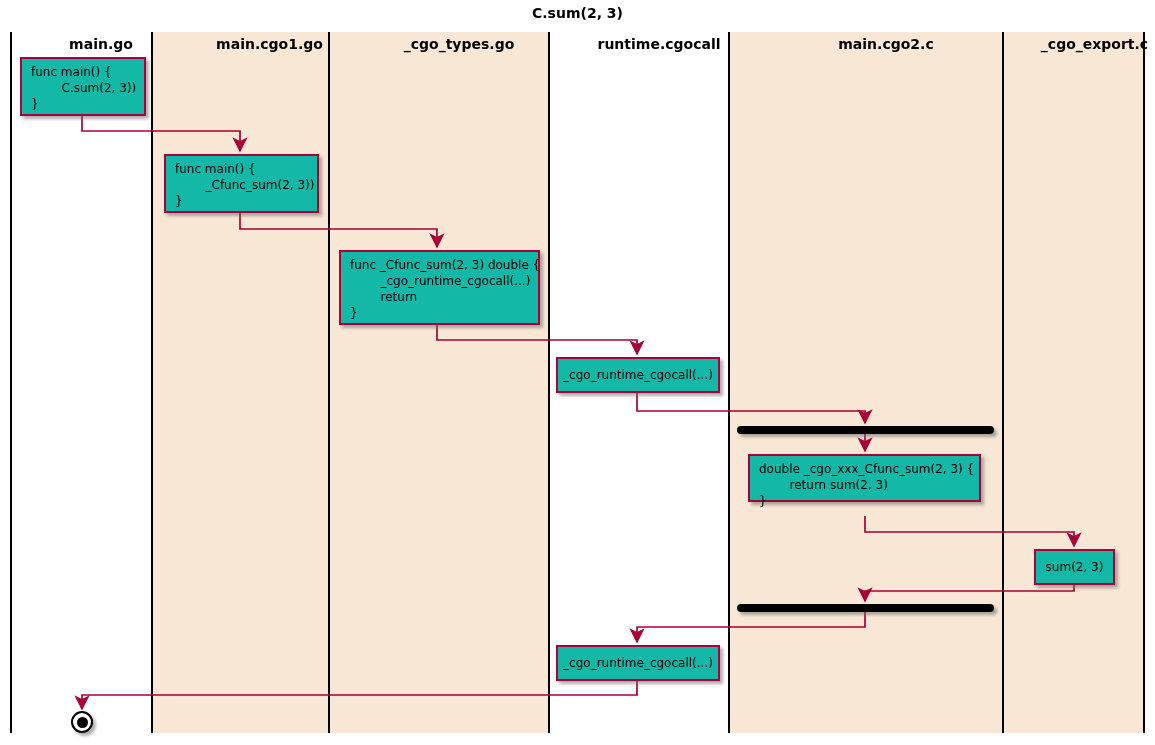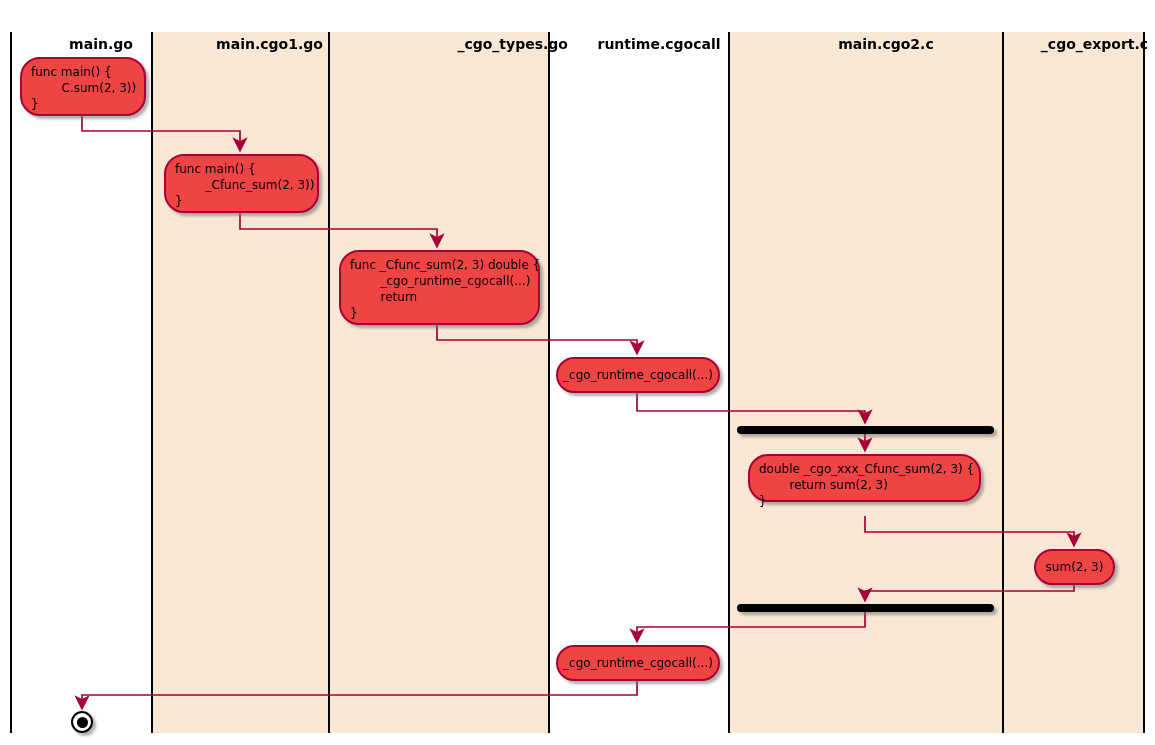--- a/index.html
+++ b/index.html
@@ -11,22 +11,22 @@
 
   .lane-bg{position:absolute;top:32px;height:701px;}
   .lane-bg.peach{background:#F8E7D4;}
   .lane-bg.white{background:#ffffff;}
 
   .lane-line{position:absolute;top:32px;height:701px;width:2px;background:#000;}
 
   .lane-label{position:absolute;top:35px;height:18px;text-align:center;
               font-size:14px;font-weight:bold;color:#000;line-height:18px;padding-left:20px;}
 
-  .activity{position:absolute;background:#ef4444;border:2px solid #A80036;
-            border-radius:20px;box-shadow:3px 3px 3px rgba(110,110,110,0.55);
+  .activity{position:absolute;background:#14b8a6;border:2px solid #A80036;
+            border-radius:0;box-shadow:3px 3px 3px rgba(110,110,110,0.55);
             font-size:12px;line-height:16px;color:#000;box-sizing:border-box;}
   .activity.code{white-space:pre;tab-size:8;padding:5px 9px;text-align:left;}
   .activity.single{display:flex;align-items:center;justify-content:center;white-space:pre;}
 
   .sync-bar{position:absolute;height:8px;background:#000;border-radius:4px;
             box-shadow:3px 3px 3px rgba(110,110,110,0.55);}
 
   .end-node{position:absolute;width:18px;height:18px;border:2px solid #000;
             border-radius:50%;background:#fff;box-shadow:3px 3px 3px rgba(110,110,110,0.55);
             display:flex;align-items:center;justify-content:center;}
@@ -47,24 +47,25 @@
   <div class="lane-bg peach" style="left:1004px;width:141px;"></div>
 
   <div class="lane-line" style="left:10px;"></div>
   <div class="lane-line" style="left:151px;"></div>
   <div class="lane-line" style="left:328px;"></div>
   <div class="lane-line" style="left:548px;"></div>
   <div class="lane-line" style="left:728px;"></div>
   <div class="lane-line" style="left:1002px;"></div>
   <div class="lane-line" style="left:1143px;"></div>
 
+  <div class="title">C.sum(2, 3)</div>
 
   <div class="lane-label" style="left:11px;width:140px;">main.go</div>
   <div class="lane-label" style="left:153px;width:193px;">main.cgo1.go</div>
-  <div class="lane-label" style="left:330px;width:218px;text-align:right;">_cgo_types.go</div>
+  <div class="lane-label" style="left:330px;width:218px;">_cgo_types.go</div>
   <div class="lane-label" style="left:550px;width:178px;">runtime.cgocall</div>
   <div class="lane-label" style="left:730px;width:272px;">main.cgo2.c</div>
   <div class="lane-label" style="left:1004px;width:141px;">_cgo_export.c</div>
 
   <svg class="flows" width="1155" height="745" viewBox="0 0 1155 745">
     <defs>
       <marker id="ah" viewBox="0 0 10 10" refX="9" refY="5" markerWidth="9" markerHeight="9" orient="auto-start-reverse">
         <path d="M0,0 L10,5 L0,10 L2.5,5 z" fill="#A80036"></path>
       </marker>
     </defs>

